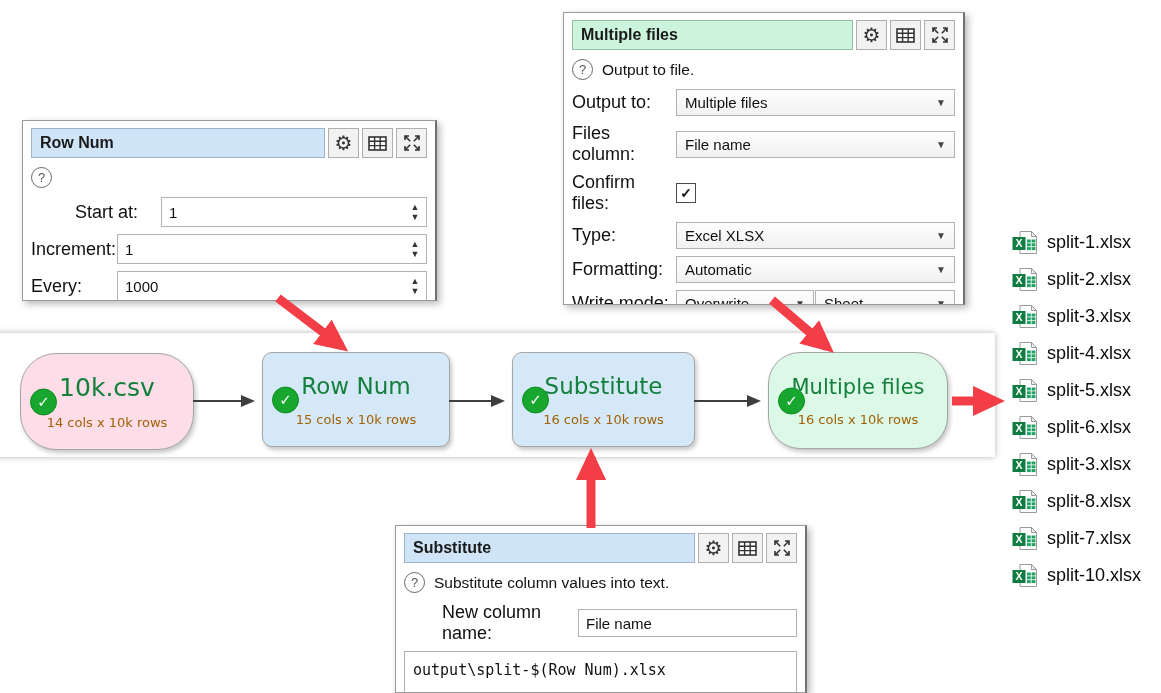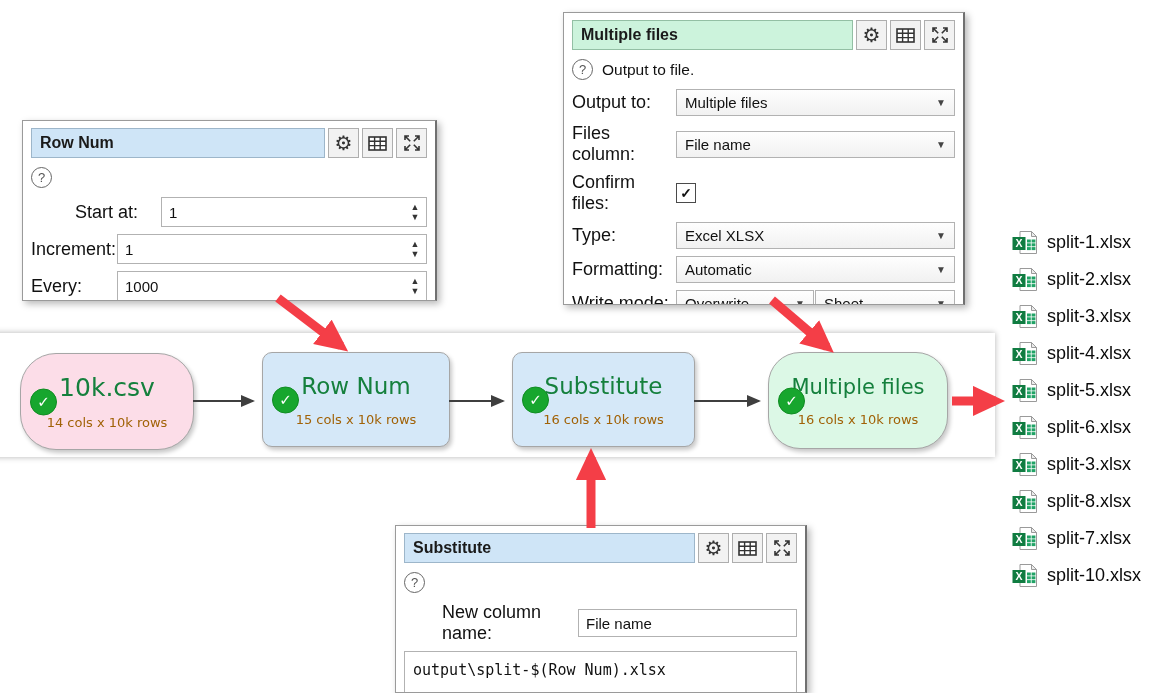--- a/index.html
+++ b/index.html
@@ -246,20 +246,21 @@
           </svg>
       </button>
       <button class="icon-btn">
         <svg width="18" height="18" viewBox="0 0 18 18" stroke="#333" stroke-width="1.6" fill="none">
             <path d="M7.2 7.2 L2 2 M2 6 V2 H6 M10.8 7.2 L16 2 M12 2 H16 V6 M7.2 10.8 L2 16 M2 12 V16 H6 M10.8 10.8 L16 16 M16 12 V16 H12"></path>
           </svg>
       </button>
     </div>
     <div class="help-row">
       <span class="help-icon">?</span>
+      <span>Substitute column values into text.</span>
     </div>
     <div class="frow">
       <span class="flabel" style="width:136px;margin-left:38px;">New column name:</span>
       <div class="text-input">
         <span>File name</span>
       </div>
     </div>
     <div class="script-box">
       <span>output\split-$(Row Num).xlsx</span>
     </div>

